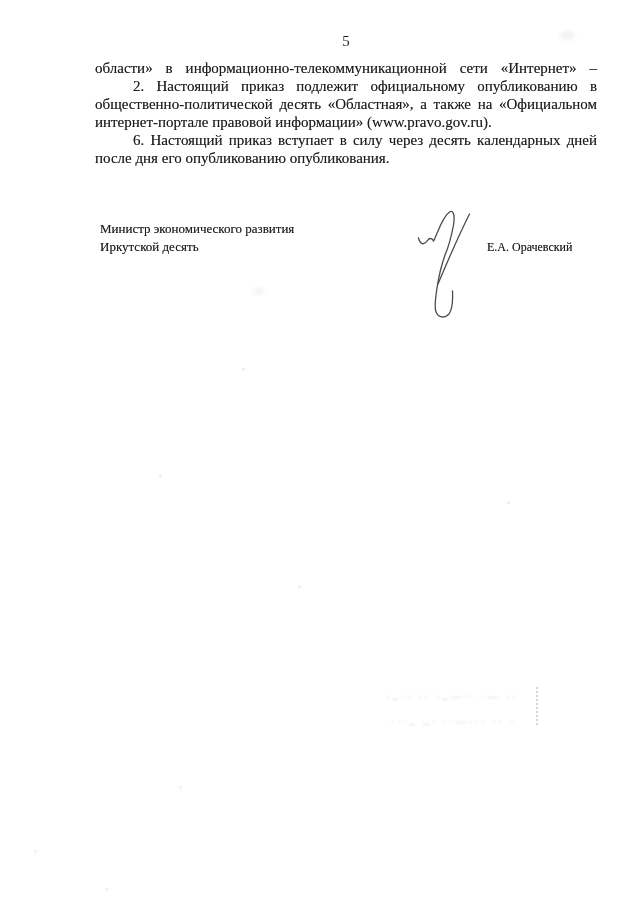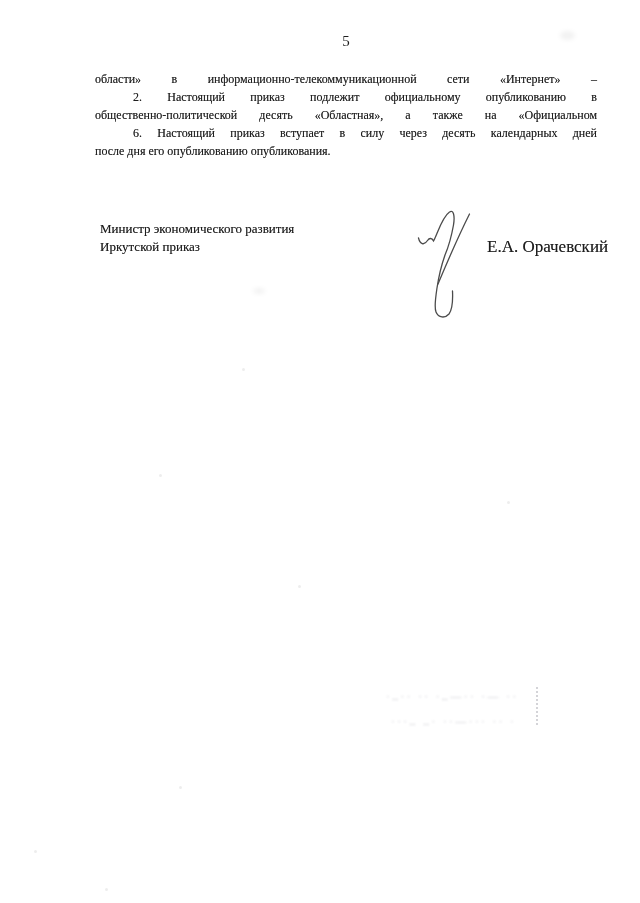--- a/index.html
+++ b/index.html
@@ -6,36 +6,36 @@
   .page {
     position:relative; width:640px; height:903px; background:#ffffff;
     font-family:"Liberation Serif","DejaVu Serif",serif; color:#1e1e1e;
     overflow:hidden;
   }
   .page-number {
     position:absolute; top:33px; left:95px; width:502px;
     text-align:center; font-size:15px;
   }
   .body-text {
-    position:absolute; top:70px; left:95px; width:502px;
-    font-size:12px; line-height:18px;
+    position:absolute; top:59px; left:95px; width:502px;
+    font-size:15px; line-height:18px;
     text-shadow:0 0 0.35px rgba(30,30,30,0.55);
     font-family:Liberation Serif, serif;
   }
   .line { text-align:justify; text-align-last:justify; }
   .line.last { text-align-last:left; }
   .line.indent { text-indent:38px; }
   .sig-title {
     position:absolute; left:100px; top:220px;
     font-size:13px; line-height:18px;
     text-shadow:0 0 0.35px rgba(30,30,30,0.55);
   }
   .sig-name {
     position:absolute; left:487px; top:238px;
-    font-size:17px; line-height:18px;
+    font-size:12px; line-height:18px;
     text-shadow:0 0 0.35px rgba(30,30,30,0.55);
   }
   .sig-scribble { position:absolute; left:410px; top:203px; }
   .ghost {
     position:absolute; color:rgba(40,40,60,0.26);
     filter:blur(1.1px); font-size:11px; letter-spacing:2.5px;
     white-space:nowrap; font-family:"Liberation Serif",serif;
   }
   .ghost1 { left:386px; top:688px; }
   .ghost2 { left:391px; top:713px; }
@@ -56,27 +56,28 @@
 <body>
 
 <div class="page">
 
   <div class="page-number">5</div>
 
   <div class="body-text">
       <div class="line">области» в информационно-телекоммуникационной сети «Интернет» –</div>
       <div class="line indent">2. Настоящий приказ подлежит официальному опубликованию в</div>
       <div class="line">общественно-политической десять «Областная», а также на «Официальном</div>
+      <div class="line last">интернет-портале правовой информации» (www.pravo.gov.ru).</div>
       <div class="line indent">6. Настоящий приказ вступает в силу через десять календарных дней</div>
       <div class="line last">после дня его опубликованию опубликования.</div>
     </div>
 
   <div class="sig-title">
     <div>Министр экономического развития</div>
-    <div>Иркутской приказ</div>
+    <div>Иркутской десять</div>
   </div>
 
   <svg class="sig-scribble" width="72" height="126" viewBox="0 0 72 126">
     <g fill="none" stroke="#333333" stroke-width="1.3" stroke-linecap="round" opacity="0.88">
       <path d="M 8.5 35
                C 10 41 14 43 17.5 37.5
                C 19.5 34.5 22 35 23.5 38
                C 27 32 32 14 39.5 9
                C 43.5 6 45 13 43.5 22
                C 41 36 38 45 35 52

